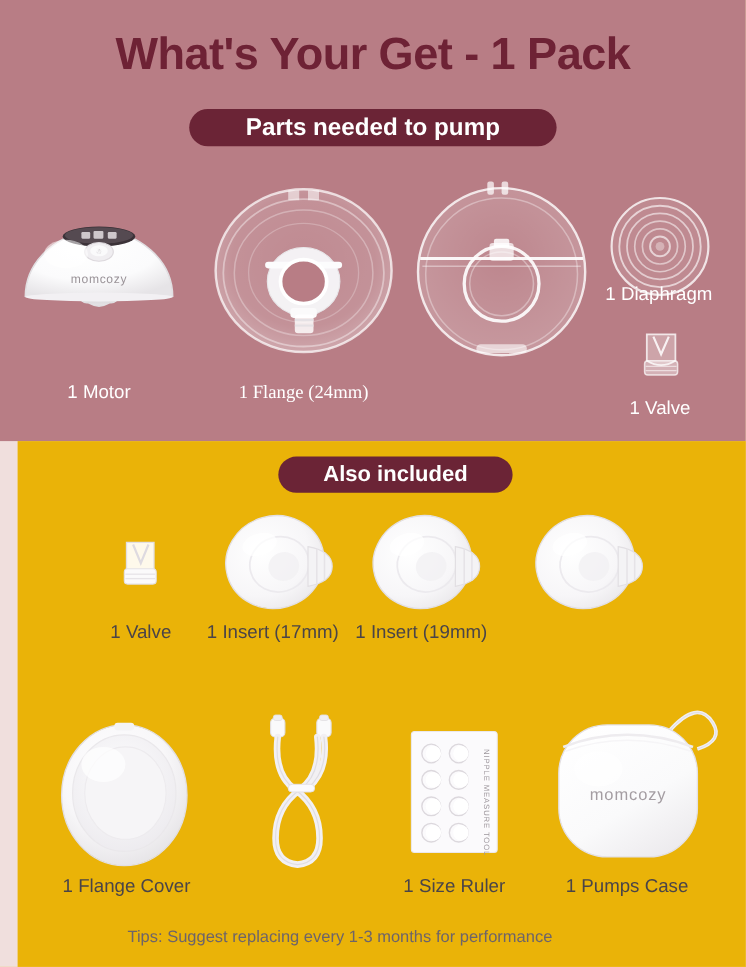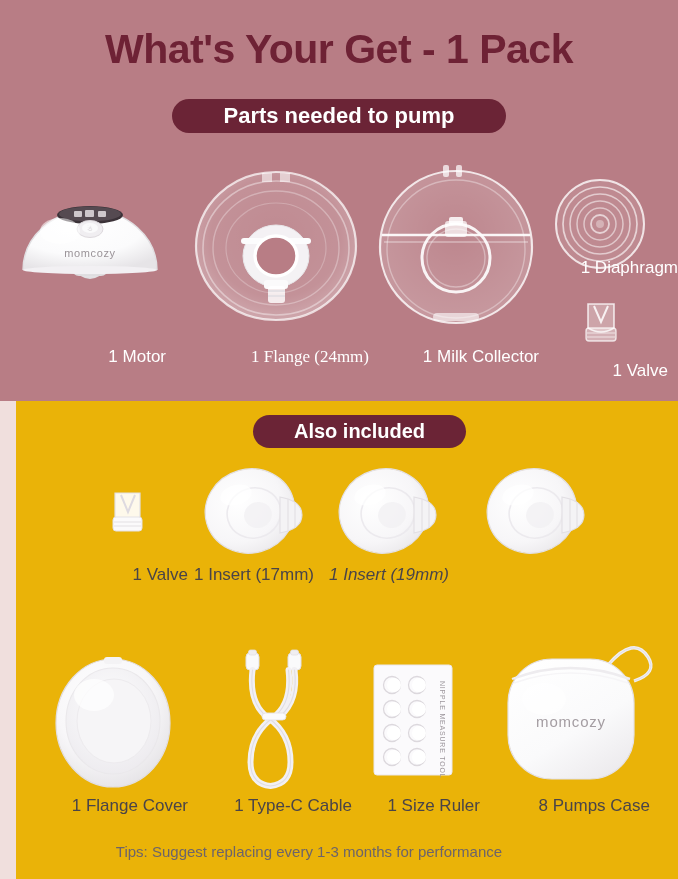--- a/index.html
+++ b/index.html
@@ -35,21 +35,21 @@
     color:#ffffff;
     border-radius:40px;
     font-weight:700;
     white-space:nowrap;
   }
   .badge-1{left:172px;top:99px;width:334px;height:34px;font-size:22px;}
   .badge-2{left:237px;top:415px;width:213px;height:33px;font-size:20px;}
 
   
   .lbl{
-    position:absolute;text-align:right;white-space:nowrap;
+    position:absolute;text-align:center;white-space:nowrap;
     font-size:17px;font-weight:400;
   }
   .lbl-light{color:#ffffff;}
   .lbl-dark{color:#4a4448;}
   .tips{
     position:absolute;left:0;top:843px;width:618px;text-align:center;
     font-size:15px;color:#6d646a;white-space:nowrap;
   }
 
   
@@ -159,21 +159,20 @@
 
         <circle cx="83" cy="95" r="34" fill="none" stroke="#ffffff" stroke-opacity="0.90" stroke-width="3"></circle>
         <circle cx="83" cy="95" r="29" fill="none" stroke="#ffffff" stroke-opacity="0.35" stroke-width="1.4"></circle>
 
         <rect x="72" y="58" width="22" height="16" rx="3" fill="#ffffff" opacity="0.72"></rect>
         <rect x="76" y="54" width="14" height="8" rx="2" fill="#ffffff" opacity="0.85"></rect>
 
         <rect x="60" y="150" width="46" height="8" rx="4" fill="#ffffff" opacity="0.6"></rect>
       </svg>
     </div>
-    <div class="lbl lbl-light" style="left:373px;top:347px;width:166px;">1 Milk Collector</div>
 
     <div class="art" style="left:554px;top:178px;width:92px;height:92px;">
       <svg width="92" height="92" viewBox="0 0 92 92">
         <circle cx="46" cy="46" r="44" fill="#ffffff" opacity="0.10"></circle>
         <circle cx="46" cy="46" r="44" fill="none" stroke="#ffffff" stroke-opacity="0.78" stroke-width="2"></circle>
         <circle cx="46" cy="46" r="37" fill="none" stroke="#ffffff" stroke-opacity="0.62" stroke-width="1.7"></circle>
         <circle cx="46" cy="46" r="30" fill="none" stroke="#ffffff" stroke-opacity="0.56" stroke-width="1.6"></circle>
         <circle cx="46" cy="46" r="23" fill="none" stroke="#ffffff" stroke-opacity="0.52" stroke-width="1.5"></circle>
         <circle cx="46" cy="46" r="16" fill="none" stroke="#ffffff" stroke-opacity="0.50" stroke-width="1.5"></circle>
         <circle cx="46" cy="46" r="9" fill="none" stroke="#ffffff" stroke-opacity="0.62" stroke-width="1.8"></circle>
@@ -240,21 +239,21 @@
         <ellipse cx="48" cy="50" rx="45" ry="42" transform="rotate(-16 48 50)" fill="url(#insG)"></ellipse>
         <ellipse cx="48" cy="50" rx="45" ry="42" transform="rotate(-16 48 50)" fill="none" stroke="#e3e0e4" stroke-width="1.2"></ellipse>
         <ellipse cx="52" cy="52" rx="27" ry="25" transform="rotate(-16 52 52)" fill="none" stroke="#eceaee" stroke-width="1.6"></ellipse>
         <ellipse cx="56" cy="54" rx="14" ry="13" transform="rotate(-16 56 54)" fill="#f2f1f3" opacity="0.85"></ellipse>
         <path d="M78 36 q22 4 22 18 q0 14 -22 18 z" fill="#f4f3f5" stroke="#e2dfe3" stroke-width="1.1"></path>
         <line x1="86" y1="38" x2="86" y2="70" stroke="#e6e3e7" stroke-width="1.4"></line>
         <line x1="93" y1="41" x2="93" y2="67" stroke="#e6e3e7" stroke-width="1.4"></line>
         <ellipse cx="34" cy="34" rx="16" ry="10" transform="rotate(-16 34 34)" fill="#ffffff" opacity="0.75"></ellipse>
       </svg>
     </div>
-    <div class="lbl lbl-dark" style="left:301px;top:164px;width:132px;font-style:italic;">1 Insert (19mm)</div>
+    <div class="lbl lbl-dark" style="left:301px;top:164px;width:132px;">1 Insert (19mm)</div>
 
     <div class="art" style="left:468px;top:60px;width:112px;height:100px;">
       <svg width="112" height="100" viewBox="0 0 112 100">
         <ellipse cx="48" cy="50" rx="45" ry="42" transform="rotate(-16 48 50)" fill="url(#insG)"></ellipse>
         <ellipse cx="48" cy="50" rx="45" ry="42" transform="rotate(-16 48 50)" fill="none" stroke="#e3e0e4" stroke-width="1.2"></ellipse>
         <ellipse cx="52" cy="52" rx="27" ry="25" transform="rotate(-16 52 52)" fill="none" stroke="#eceaee" stroke-width="1.6"></ellipse>
         <ellipse cx="56" cy="54" rx="14" ry="13" transform="rotate(-16 56 54)" fill="#f2f1f3" opacity="0.85"></ellipse>
         <path d="M78 36 q22 4 22 18 q0 14 -22 18 z" fill="#f4f3f5" stroke="#e2dfe3" stroke-width="1.1"></path>
         <line x1="86" y1="38" x2="86" y2="70" stroke="#e6e3e7" stroke-width="1.4"></line>
         <line x1="93" y1="41" x2="93" y2="67" stroke="#e6e3e7" stroke-width="1.4"></line>
@@ -296,21 +295,20 @@
         <rect x="64.5" y="1" width="8" height="5" rx="2" fill="#f0eef1" stroke="#e3e0e4" stroke-width="0.8"></rect>
 
         <path d="M26.5 21 q-4 34 16 48 q22 16 22 44 q0 22 -20 24 q-20 -2 -20 -24 q0 -28 22 -44 q20 -14 16 -48" fill="none" stroke="#f2f0f3" stroke-width="6" stroke-linecap="round"></path>
         <path d="M26.5 21 q-4 34 16 48 q22 16 22 44 q0 22 -20 24 q-20 -2 -20 -24 q0 -28 22 -44 q20 -14 16 -48" fill="none" stroke="#e0dde1" stroke-width="1.1" stroke-linecap="round"></path>
         <path d="M68.5 21 q4 30 -14 46" fill="none" stroke="#f2f0f3" stroke-width="6" stroke-linecap="round"></path>
         <path d="M68.5 21 q4 30 -14 46" fill="none" stroke="#e0dde1" stroke-width="1.1" stroke-linecap="round"></path>
 
         <rect x="36" y="64" width="24" height="7" rx="3.5" fill="#fbfafc" stroke="#e4e1e5" stroke-width="0.9"></rect>
       </svg>
     </div>
-    <div class="lbl lbl-dark" style="left:182px;top:395px;width:154px;">1 Type-C  Cable</div>
 
     <div class="art" style="left:356px;top:262px;width:84px;height:116px;">
       <svg width="84" height="116" viewBox="0 0 84 116">
         <rect x="2" y="2" width="78" height="110" rx="3" fill="#fbfafc" stroke="#ebe8ec" stroke-width="1"></rect>
         <g fill="none" stroke="#dcd8dd" stroke-width="1.3">
           <circle cx="20" cy="22" r="8.5"></circle>
             <circle cx="45" cy="22" r="8.5"></circle>
           <circle cx="20" cy="46" r="8.5"></circle>
             <circle cx="45" cy="46" r="8.5"></circle>
           <circle cx="20" cy="70" r="8.5"></circle>
@@ -348,19 +346,19 @@
 
         <rect x="12" y="18" width="126" height="120" rx="44" fill="url(#caseG)"></rect>
         <rect x="12" y="18" width="126" height="120" rx="44" fill="none" stroke="#e4e1e5" stroke-width="1.2"></rect>
 
         <path d="M16 38 q58 -22 118 0" fill="none" stroke="#eeecef" stroke-width="2.4"></path>
         <path d="M18 42 q56 -20 114 0" fill="none" stroke="#f6f5f7" stroke-width="1.4"></path>
         <text x="75" y="86" font-family="'Liberation Sans',sans-serif" font-size="15" letter-spacing="0.8" fill="#a49da2" text-anchor="middle">momcozy</text>
         <ellipse cx="48" cy="58" rx="22" ry="16" fill="#ffffff" opacity="0.6"></ellipse>
       </svg>
     </div>
-    <div class="lbl lbl-dark" style="left:474px;top:395px;width:160px;">8 Pumps Case</div>
+    <div class="lbl lbl-dark" style="left:474px;top:395px;width:160px;">1 Pumps Case</div>
 
   </div>
 
   <div class="tips">Tips: Suggest replacing every 1-3 months for performance</div>
 
 </div>
 
 </body></html>

